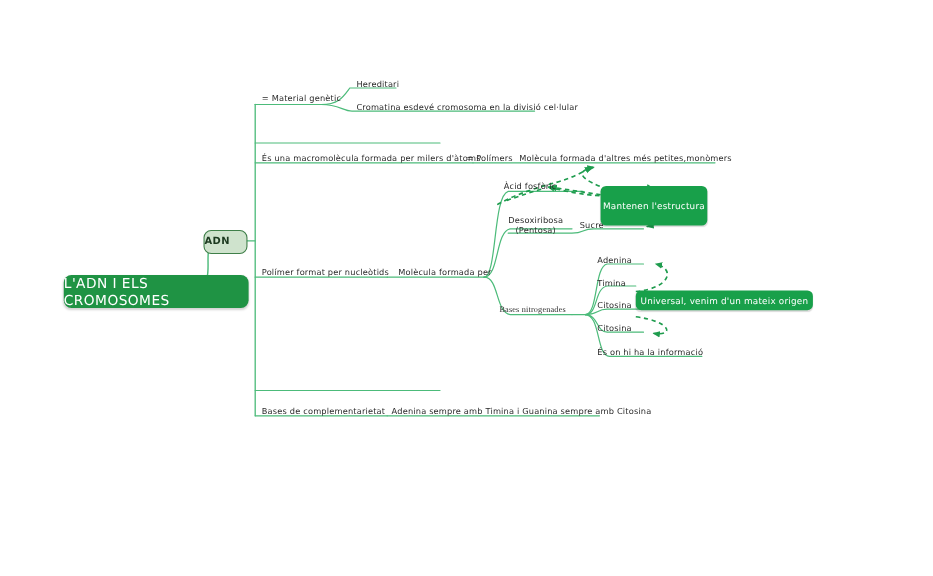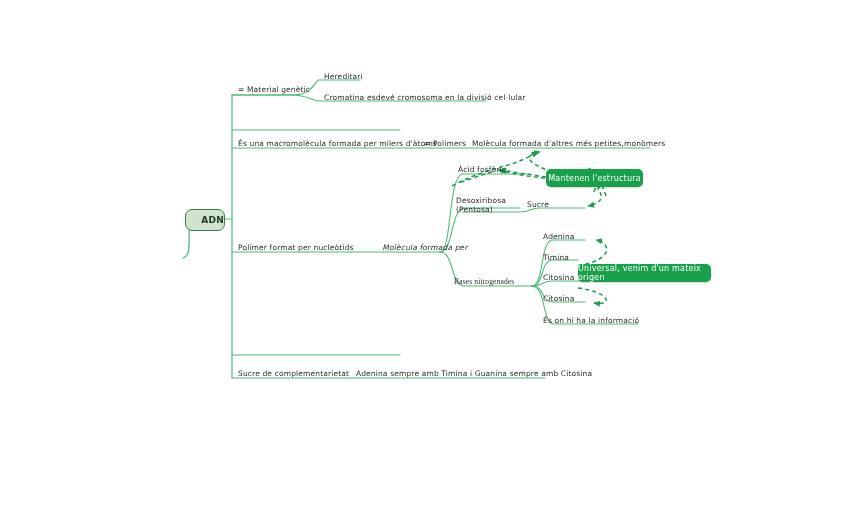--- a/index.html
+++ b/index.html
@@ -3,30 +3,30 @@
 <meta charset="utf-8">
 <style>
   html,body{margin:0;padding:0;background:#ffffff;}
   body{width:848px;height:524px;overflow:hidden;
        font-family:"DejaVu Sans","Liberation Sans",sans-serif;}
   #stage{position:relative;width:848px;height:524px;}
   svg.layer{position:absolute;left:0;top:0;width:848px;height:524px;}
 
   .lbl{position:absolute;font-size:7.5px;color:#2b2b2b;white-space:nowrap;
        letter-spacing:.15px;line-height:1.25;}
-  .lbl.c{}
+  .lbl.c{text-align:center;}
 
   .root-node{position:absolute;background:#1f9344;border-radius:7px;
        color:#ffffff;font-size:12.5px;letter-spacing:.4px;
        display:flex;align-items:center;justify-content:center;
        box-shadow:0 1px 2px rgba(0,0,0,.18);}
   .adn-node{position:absolute;background:#cfe3cd;border:1.4px solid #3f7f49;
        border-radius:7px;color:#1c3a20;font-size:9px;font-weight:bold;
        letter-spacing:.3px;
-       display:flex;align-items:center;justify-content:flex-end;}
+       display:flex;align-items:center;justify-content:flex-start;}
   .pill{position:absolute;background:#18a04a;border-radius:5px;color:#fff;
        font-size:8px;letter-spacing:.2px;
        display:flex;align-items:center;justify-content:center;
        box-shadow:0 1px 1px rgba(0,0,0,.15);}
 </style>
 </head>
 <body>
 
 <div id="stage">
 
@@ -111,41 +111,44 @@
     <g fill="none" stroke="#1f9c4e" stroke-width="1.5" stroke-dasharray="4,3.2">
 
       <path d="M452 186 C 470 176 490 170 505 166 C 520 162 530 156 538 152" marker-end="url(#ah2)"></path>
 
       <path d="M546 177 L 500 170" marker-end="url(#ah2)"></path>
 
       <path d="M600 192 C 604 200 598 204 588 206" marker-end="url(#ah2)"></path>
     </g>
   </svg>
 
+  <div class="root-node" style="left:58px;top:250px;width:168px;height:30px;">
+    <span>L'ADN I ELS CROMOSOMES</span>
+  </div>
 
   <div class="adn-node" style="left:185px;top:209px;width:38px;height:20px;">
     <span>ADN</span>
   </div>
 
   <div class="lbl" style="left:238px;top:85px;">= Material genètic</div>
 
   <div class="lbl" style="left:324px;top:72px;">Hereditari</div>
 
   <div class="lbl" style="left:324px;top:93px;text-align:right;">Cromatina esdevé cromosoma en la divisió cel·lular</div>
 
 
   <div class="lbl" style="left:238px;top:139px;">És una macromolècula formada per milers d'àtoms</div>
 
   <div class="lbl" style="left:424px;top:139px;">= Polímers</div>
 
   <div class="lbl" style="left:472px;top:139px;">Molècula formada d'altres més petites,monòmers</div>
 
   <div class="lbl" style="left:238px;top:243px;">Polímer format per nucleòtids</div>
 
-  <div class="lbl" style="left:383px;top:243px;font-style:italic;">Molècula formada per</div>
+  <div class="lbl" style="left:362px;top:243px;">Molècula formada per</div>
 
   <div class="lbl" style="left:458px;top:165px;">Àcid fosfòric</div>
 
   <div class="lbl c" style="left:456px;top:196px;width:62px;">
     <div>Desoxiribosa</div>
     <div>(Pentosa)</div>
   </div>
 
   <div class="lbl" style="left:527px;top:200px;">Sucre</div>
 
@@ -155,25 +158,25 @@
 
   <div class="lbl" style="left:543px;top:253px;">Timina</div>
 
   <div class="lbl" style="left:543px;top:273px;">Citosina</div>
 
   <div class="lbl" style="left:543px;top:294px;">Citosina</div>
 
   <div class="lbl" style="left:543px;top:316px;">És on hi ha la informació</div>
 
 
-  <div class="lbl" style="left:238px;top:369px;">Sucre de complementarietat</div>
+  <div class="lbl" style="left:238px;top:369px;">Bases de complementarietat</div>
 
   <div class="lbl" style="left:356px;top:369px;">Adenina sempre amb Timina i Guanina sempre amb Citosina</div>
 
-  <div class="pill" style="left:546px;top:169px;width:97px;height:18px;">
+  <div class="pill" style="left:546px;top:169px;width:97px;height:36px;">
     <span>Mantenen l'estructura</span>
   </div>
 
-  <div class="pill" style="left:578px;top:264px;width:133px;height:18px;">
+  <div class="pill" style="left:578px;top:264px;width:161px;height:18px;">
     <span>Universal, venim d'un mateix origen</span>
   </div>
 
 </div>
 
 </body></html>

